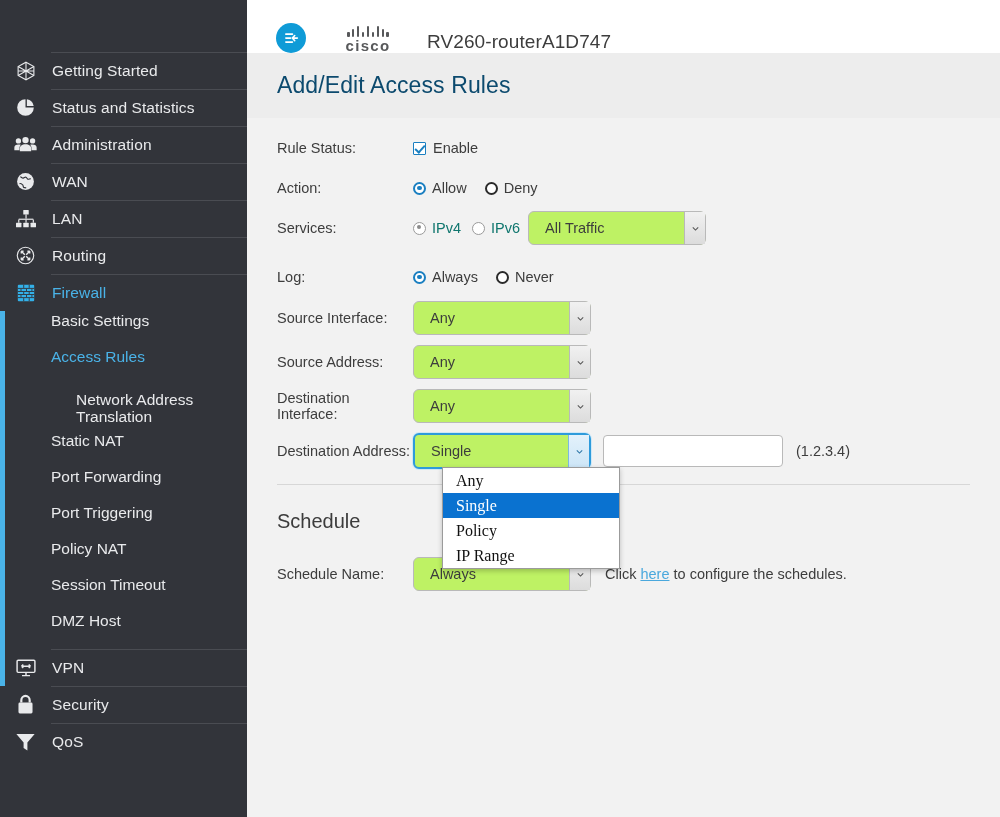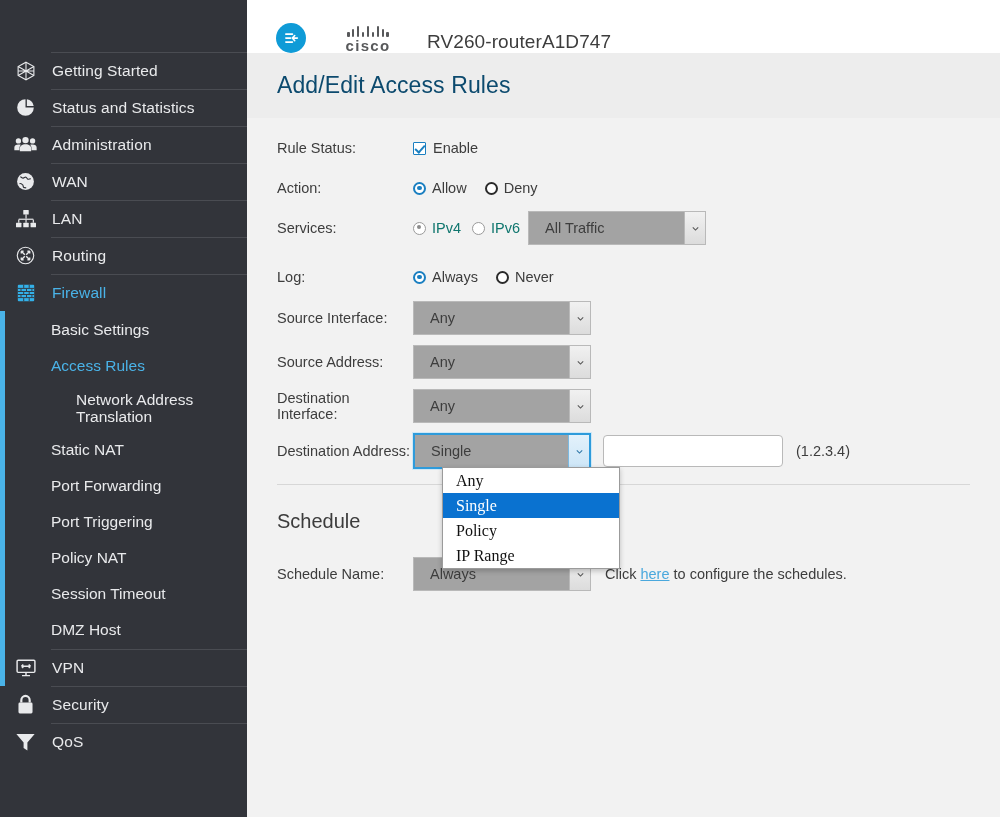--- a/index.html
+++ b/index.html
@@ -41,21 +41,21 @@
     letter-spacing: .1px;
     border-top: 1px solid #4a4c52;
     height: 37px;
     display: flex; align-items: center;
     padding-left: 1px;
     line-height: 1.1;
   }
   .nav-row.active .nav-label { color: #4ab3e8; }
   .nav-row.active .nav-icon { color: #33b0e8; }
   .sub-row {
-    display: flex; align-items: center;
+    display: flex; 
     height: 36px;
     padding-left: 51px;
   }
   .sub-row .sub-label {
     font-size: 15.5px; color: #e9eaec;
     line-height: 1.12;
   }
   .sub-row.active .sub-label { color: #4ab3e8; }
   .sub-row.two-line { height: 48px; align-items: center; }
 
@@ -137,21 +137,21 @@
     width: 4.6px; height: 4.6px; border-radius: 50%; background: #1a7fc1;
   }
   .rd.dim { border-color: #9a9a9a; border-width: 1.6px; }
   .rd.dim.on::after { background: #8b8b8b; left: 2.6px; top: 2.6px; width: 4.2px; height: 4.2px; }
   .rd-text { font-size: 14.5px; color: #3d3d3d; margin-right: 18px; }
   .rd-text.dim { color: #0f766e; }
 
   
   .sel {
     position: relative; display: inline-block;
-    background: #a3a3a3; border: 1px solid #b9b9b9; border-radius: 0;
+    background: #bef264; border: 1px solid #b9b9b9; border-radius: 6px;
     height: 34px; display: flex; align-items: center;
   }
   .sel .sel-val {
     font-size: 14.5px; color: #3d3d3d; padding-left: 16px;
     flex: 1; white-space: nowrap; overflow: hidden;
   }
   .sel .sel-btn {
     width: 21px; height: 32px; margin-right: 0px;
     background: linear-gradient(#f1f1f1,#dcdcdc);
     border-left: 1px solid #b9b9b9;

